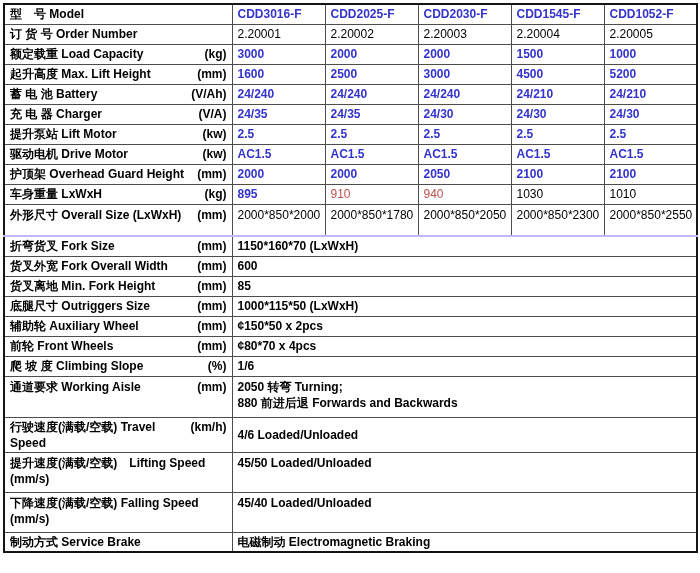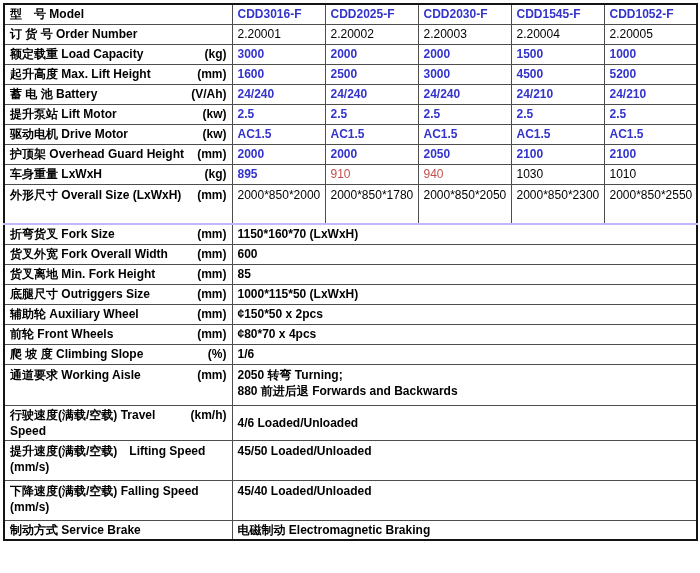--- a/index.html
+++ b/index.html
@@ -109,20 +109,33 @@
         </td>
         <td class="val v-blue" data-name="value-cell">24/240</td>
         <td class="val v-blue" data-name="value-cell">24/240</td>
         <td class="val v-blue" data-name="value-cell">24/240</td>
         <td class="val v-blue" data-name="value-cell">24/210</td>
         <td class="val v-blue" data-name="value-cell">24/210</td>
       </tr>
       <tr data-name="table-row">
         <td class="label-cell" data-name="row-label-cell">
           <div class="labwrap">
+            <span class="lbl" data-name="row-label">充 电 器 Charger</span>
+            <span class="unit" data-name="row-unit">(V/A)</span>
+          </div>
+        </td>
+        <td class="val v-blue" data-name="value-cell">24/35</td>
+        <td class="val v-blue" data-name="value-cell">24/35</td>
+        <td class="val v-blue" data-name="value-cell">24/30</td>
+        <td class="val v-blue" data-name="value-cell">24/30</td>
+        <td class="val v-blue" data-name="value-cell">24/30</td>
+      </tr>
+      <tr data-name="table-row">
+        <td class="label-cell" data-name="row-label-cell">
+          <div class="labwrap">
             <span class="lbl" data-name="row-label">提升泵站 Lift Motor</span>
             <span class="unit" data-name="row-unit">(kw)</span>
           </div>
         </td>
         <td class="val v-blue" data-name="value-cell">2.5</td>
         <td class="val v-blue" data-name="value-cell">2.5</td>
         <td class="val v-blue" data-name="value-cell">2.5</td>
         <td class="val v-blue" data-name="value-cell">2.5</td>
         <td class="val v-blue" data-name="value-cell">2.5</td>
       </tr>
@@ -158,21 +171,21 @@
             <span class="lbl" data-name="row-label">车身重量 LxWxH</span>
             <span class="unit" data-name="row-unit">(kg)</span>
           </div>
         </td>
         <td class="val v-blue" data-name="value-cell">895</td>
         <td class="val v-red" data-name="value-cell">910</td>
         <td class="val v-red" data-name="value-cell">940</td>
         <td class="val v-plain" data-name="value-cell">1030</td>
         <td class="val v-plain" data-name="value-cell">1010</td>
       </tr>
-      <tr data-name="table-row" class="top" style="height: 40px;">
+      <tr data-name="table-row" class="top" style="height: 32px;">
         <td class="label-cell" data-name="row-label-cell">
           <div class="labwrap">
             <span class="lbl" data-name="row-label">外形尺寸 Overall Size (LxWxH)</span>
             <span class="unit" data-name="row-unit">(mm)</span>
           </div>
         </td>
         <td class="val v-plain" data-name="value-cell">2000*850*2000</td>
         <td class="val v-plain" data-name="value-cell">2000*850*1780</td>
         <td class="val v-plain" data-name="value-cell">2000*850*2050</td>
         <td class="val v-plain" data-name="value-cell">2000*850*2300</td>

